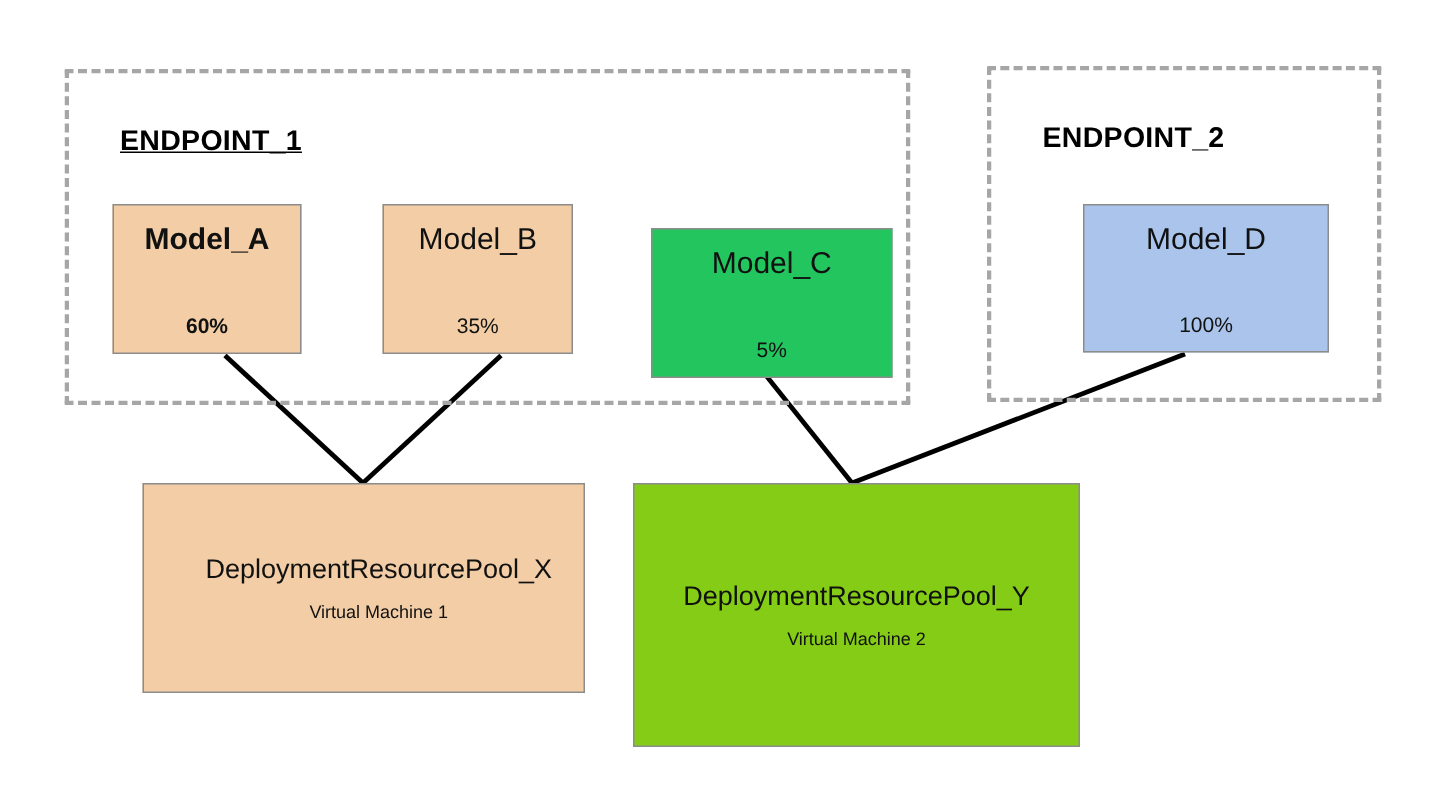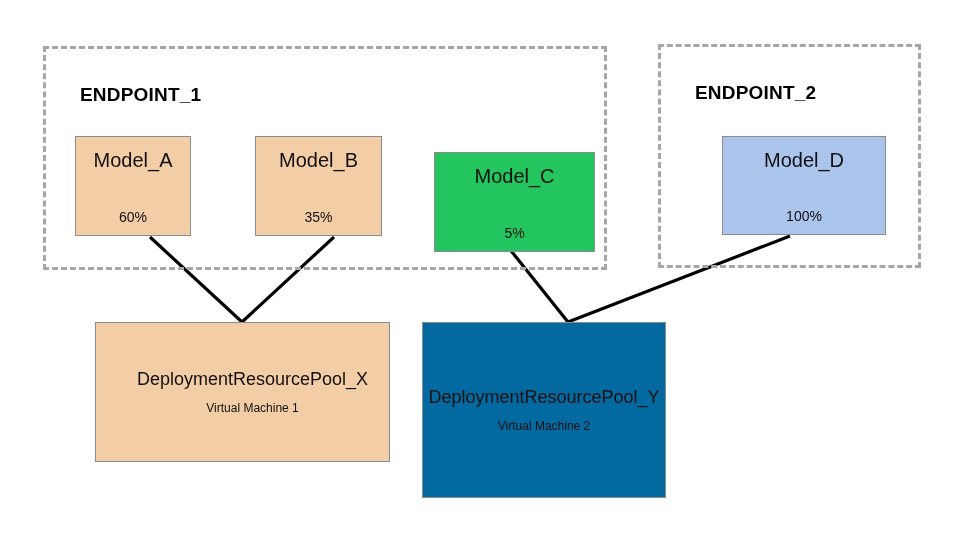--- a/index.html
+++ b/index.html
@@ -97,26 +97,26 @@
 <div id="canvas" style="background: rgb(255, 255, 255);">
 
   <svg class="edge-layer" viewBox="0 0 960 540" width="960" height="540" xmlns="http://www.w3.org/2000/svg">
     <line id="edge-0" x1="150" y1="237" x2="242" y2="322" stroke="#000000" stroke-width="3.2" stroke-linecap="butt"></line>
     <line id="edge-1" x1="334" y1="237" x2="242" y2="322" stroke="#000000" stroke-width="3.2" stroke-linecap="butt"></line>
     <line id="edge-2" x1="500" y1="237" x2="568" y2="322" stroke="#000000" stroke-width="3.2" stroke-linecap="butt"></line>
     <line id="edge-3" x1="790" y1="236" x2="568" y2="322" stroke="#000000" stroke-width="3.2" stroke-linecap="butt"></line>
   </svg>
 
   <div class="group-box" id="group-0" style="left: 43px; top: 46px; width: 564px; height: 224px; border-color: rgb(166, 166, 166);"></div>
-  <div class="group-label" id="group-label-0" style="left: 80px; top: 84px;">ENDPOINT_1</div>
+  <div class="group-label" id="group-label-0" style="left: 80px; top: 84px; text-decoration: underline;">ENDPOINT_1</div>
 
   <div class="group-box" id="group-1" style="left: 658px; top: 44px; width: 263px; height: 224px; border-color: rgb(166, 166, 166);"></div>
   <div class="group-label" id="group-label-1" style="left: 695px; top: 82px;">ENDPOINT_2</div>
 
-  <div class="model-box" id="model-0" style="left: 75px; top: 136px; width: 116px; height: 100px; background: rgb(242, 205, 165); border-color: rgb(140, 140, 140);">
+  <div class="model-box" id="model-0" style="left: 75px; top: 136px; width: 126px; height: 100px; background: rgb(242, 205, 165); border-color: rgb(140, 140, 140); font-weight: bold;">
     <div class="model-name">Model_A</div>
     <div class="model-pct">60%</div>
   </div>
 
   <div class="model-box" id="model-1" style="left: 255px; top: 136px; width: 127px; height: 100px; background: rgb(242, 205, 165); border-color: rgb(140, 140, 140);">
     <div class="model-name">Model_B</div>
     <div class="model-pct">35%</div>
   </div>
 
   <div class="model-box" id="model-2" style="left: 434px; top: 136px; width: 161px; height: 100px; background: #22c55e; border-color: rgb(140, 140, 140); margin-top: 16px;">
@@ -127,18 +127,18 @@
   <div class="model-box" id="model-3" style="left: 722px; top: 136px; width: 164px; height: 99px; background: rgb(170, 196, 236); border-color: rgb(140, 140, 140);">
     <div class="model-name">Model_D</div>
     <div class="model-pct">100%</div>
   </div>
 
   <div class="pool-box" id="pool-0" style="left: 95px; top: 322px; width: 295px; height: 140px; background: rgb(242, 205, 165); border-color: rgb(140, 140, 140); padding-left: 20px;">
     <div class="pool-title">DeploymentResourcePool_X</div>
     <div class="pool-sub">Virtual Machine 1</div>
   </div>
 
-  <div class="pool-box" id="pool-1" style="left: 422px; top: 322px; width: 244px; height: 176px; background: #0369a1; border-color: rgb(140, 140, 140);">
+  <div class="pool-box" id="pool-1" style="left: 422px; top: 322px; width: 298px; height: 176px; background: #84cc16; border-color: rgb(140, 140, 140);">
     <div class="pool-title">DeploymentResourcePool_Y</div>
     <div class="pool-sub">Virtual Machine 2</div>
   </div>
 
 </div>
 
 </body></html>

